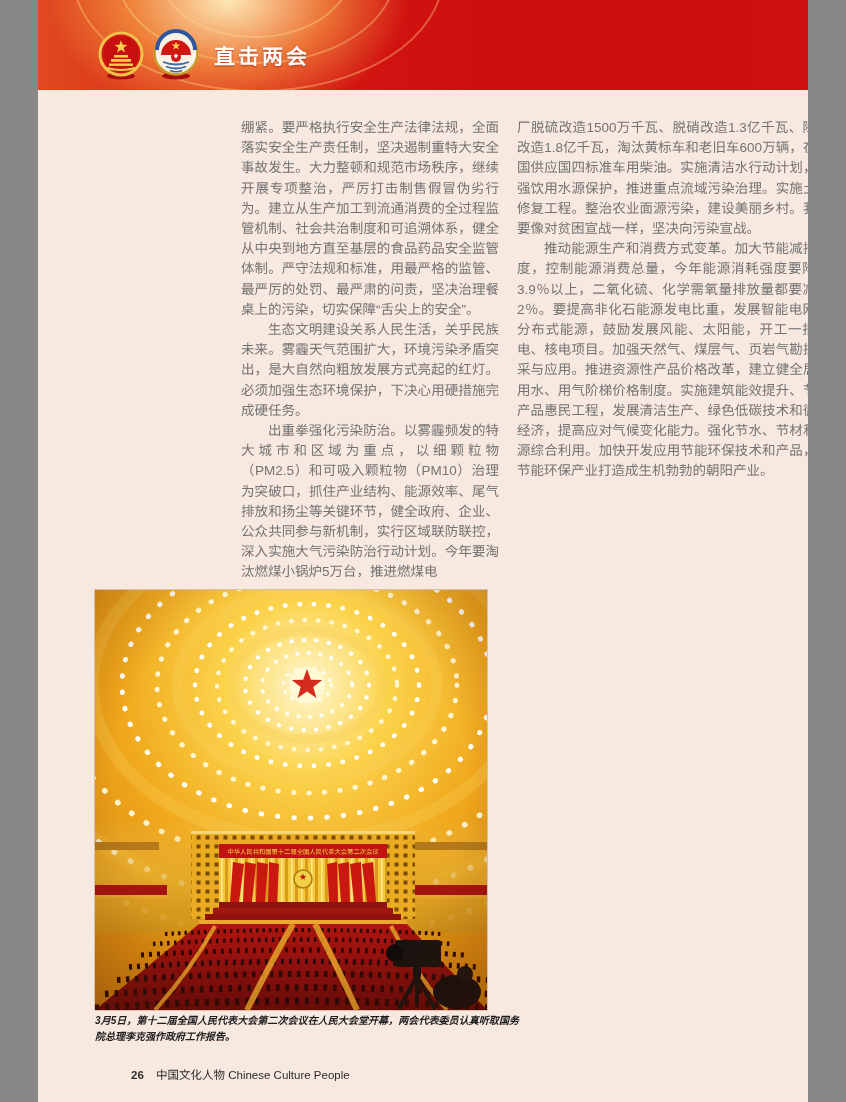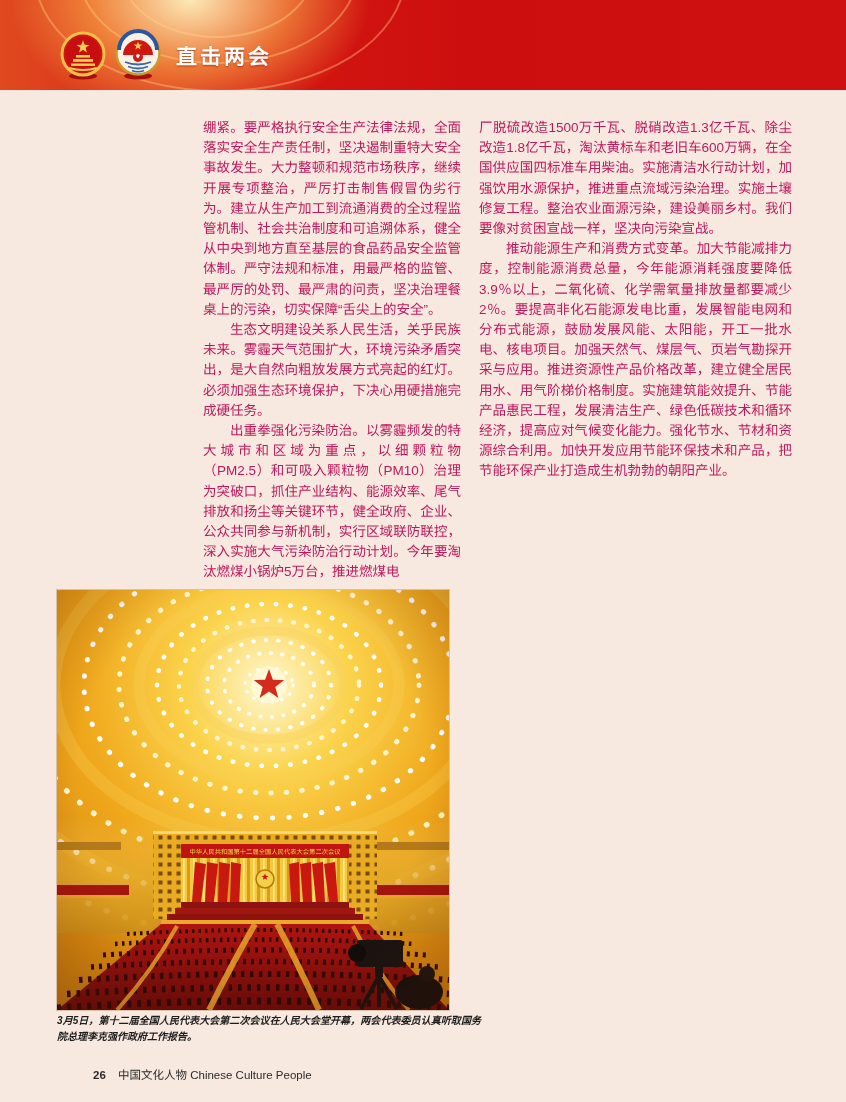--- a/index.html
+++ b/index.html
@@ -1,21 +1,21 @@
 <!DOCTYPE html>
 <html lang="zh-CN"><head>
 <meta charset="utf-8">
 <style>
   html,body{margin:0;padding:0;}
   body{
     font-family:"Liberation Sans","DejaVu Sans",sans-serif;
     background:#888;
   }
   .page{
-    position:relative;width:846px;height:1102px;margin:0 auto;
+    position:relative;width:770px;height:1102px;margin:0 auto;
     background:#f8e9e0;overflow:hidden;
   }
   
   .banner{
     position:absolute;left:0;top:0;width:846px;height:90px;
     background:linear-gradient(90deg,#e04a20 0%,#d41812 28%,#cd0e0e 55%,#cf1010 100%);
     overflow:hidden;
   }
   .banner .glow{
     position:absolute;left:-40px;top:-130px;width:520px;height:300px;
@@ -32,21 +32,21 @@
   .emblem.n{left:60px;}
   .emblem.c{left:114px;top:26px;}
   .section-title{
     position:absolute;left:176px;top:40px;
     color:#ffffff;font-weight:bold;font-size:21px;letter-spacing:3px;
     text-shadow:0 1px 2px rgba(120,0,0,.5);
   }
   
   .col{
     position:absolute;top:118px;
-    font-size:13.5px;line-height:20.2px;color:#be185d;
+    font-size:13.5px;line-height:20.2px;color:#737373;
     text-align:justify;text-justify:inter-ideograph;
   }
   .col-left{left:203px;width:258px;}
   .col-right{left:479px;width:313px;}
   .col p{margin:0;}
   .col p.ind{text-indent:2em;}
   
   figure.photo{
     position:absolute;left:57px;top:590px;width:392px;height:420px;margin:0;
     box-shadow:0 0 0 1px rgba(120,70,10,.25);

